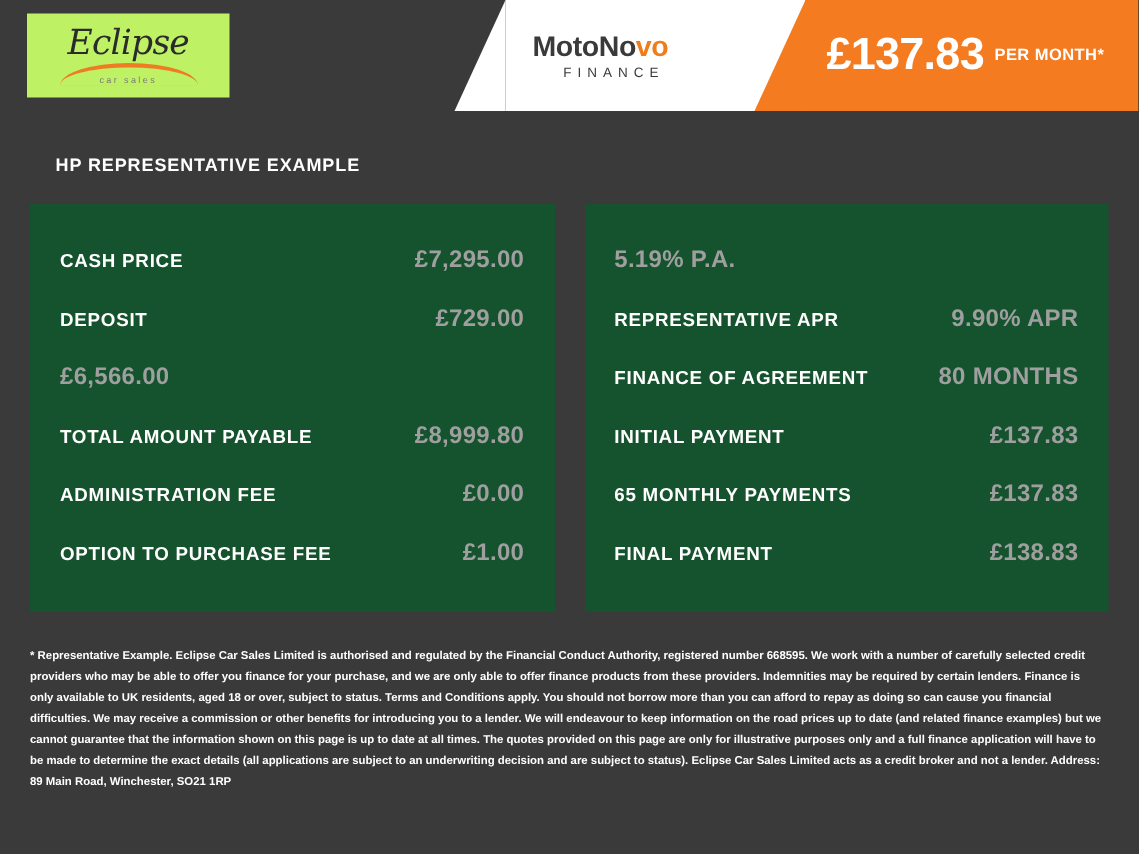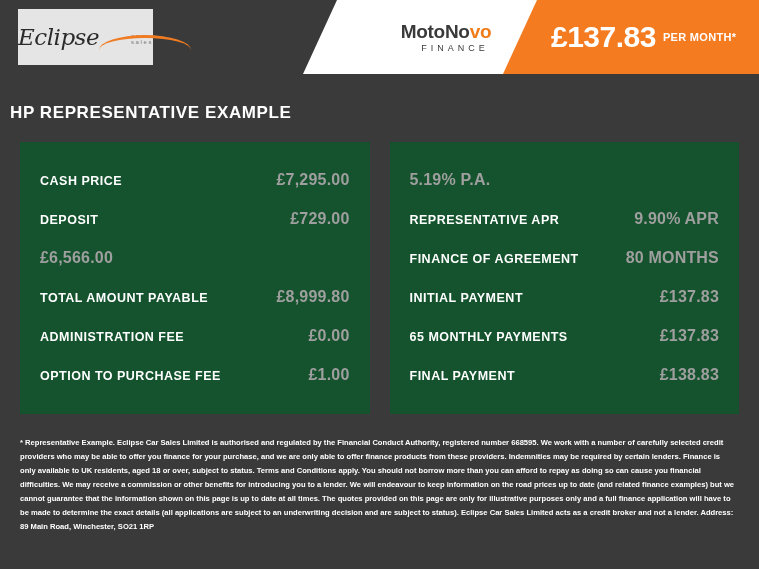--- a/index.html
+++ b/index.html
@@ -20,23 +20,23 @@
   .header {
     position: relative;
     height: 74px;
     background: #3a3a3a;
     display: flex;
     align-items: stretch;
   }
   .logo-box {
     width: 135px;
     margin: 9px 0 9px 18px;
-    background: #e5e5e5;
-    display: flex;
-    flex-direction: row;
+    background: #bef264;
+    display: flex;
+    flex-direction: column;
     align-items: center;
     justify-content: center;
     padding: 4px 0 3px;
   }
   .logo-word {
     font-family: "DejaVu Serif", serif;
     font-size: 23px;
     font-style: italic;
     color: #2b2b2b;
     line-height: 1;
@@ -72,21 +72,20 @@
     top: 0;
     height: 74px;
     display: flex;
     align-items: stretch;
   }
   .white-panel {
     background: #ffffff;
     width: 200px;
     display: flex;
     align-items: center;
-    justify-content: center;
     position: relative;
     padding-left: 18px;
   }
   .white-panel:before {
     content: "";
     position: absolute;
     left: -34px;
     top: 0;
     width: 0;
     height: 0;
@@ -139,25 +138,25 @@
   .per-month {
     font-size: 11px;
     font-weight: bold;
     color: #ffffff;
     margin-left: 7px;
     letter-spacing: 0.3px;
   }
 
   
   .page-title {
-    font-size: 17px;
+    font-size: 12px;
     font-weight: bold;
     letter-spacing: 0.6px;
     color: #ffffff;
-    padding: 29px 0 0 10px;
+    padding: 29px 0 0 37px;
   }
 
   
   .panels {
     display: flex;
     gap: 20px;
     padding: 19px 20px 0 20px;
   }
   .panel {
     flex: 1;

